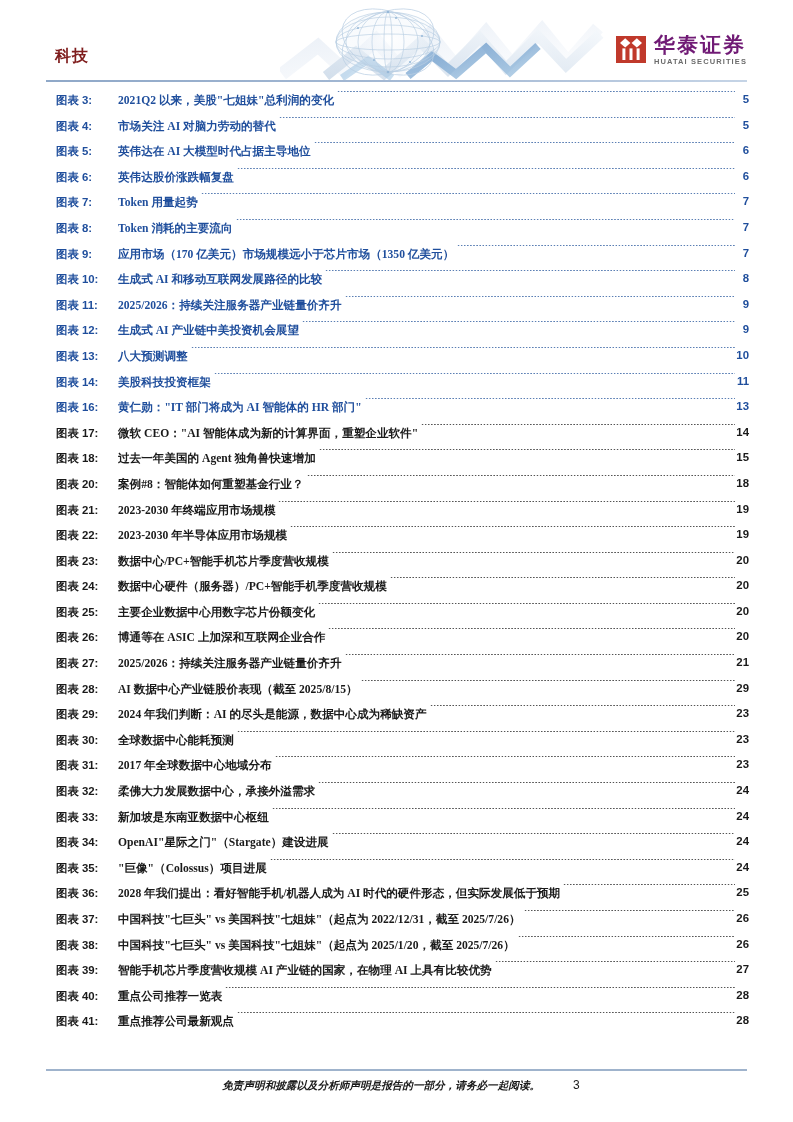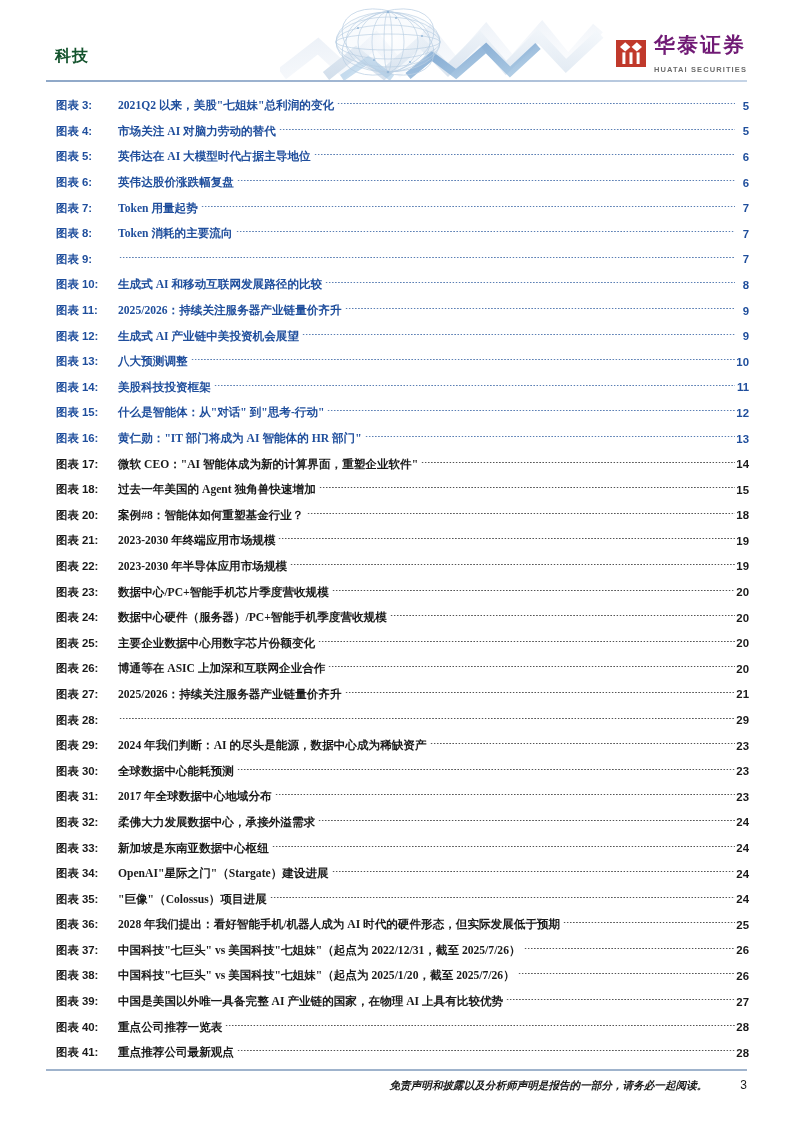--- a/index.html
+++ b/index.html
@@ -36,21 +36,21 @@
   }
   .header-banner svg { display: block; }
 
   .header-title {
     position: absolute;
     left: 55px;
     top: 46px;
     font-family: Liberation Mono, monospace;
     font-weight: bold;
     font-size: 16px;
-    color: #14532d;
+    color: #7f1d1d;
     letter-spacing: 1px;
   }
 
   .logo-wrap {
     position: absolute;
     right: 46px;
     top: 34px;
     display: flex;
     align-items: center;
     gap: 8px;
@@ -72,21 +72,21 @@
     font-weight: bold;
     font-size: 21px;
     color: #701a75;
     letter-spacing: 2px;
   }
   .logo-en {
     font-family: "Liberation Sans", "DejaVu Sans", sans-serif;
     font-size: 7.5px;
     color: #6b6b6b;
     letter-spacing: 1.1px;
-    margin-top: 11px;
+    margin-top: 3px;
     font-weight: bold;
   }
 
   .header-rule {
     position: absolute;
     left: 46px;
     right: 46px;
     top: 80px;
     height: 2px;
     background: linear-gradient(to right, #8fa8c8, #a8bcd6 60%, #c5d4e6);
@@ -94,21 +94,21 @@
 
   
   .toc {
     position: absolute;
     left: 56px;
     right: 44px;
     top: 93px;
   }
   .toc-row {
     display: flex;
-    align-items: center;
+    align-items: flex-start;
     height: 25.6px;
     font-size: 11.6px;
     color: #1f4e9c;
     white-space: nowrap;
   }
   .toc-row.dark { color: #1a1a1a; }
 
   .toc-label {
     font-family: "Liberation Sans", "DejaVu Sans", sans-serif;
     font-weight: bold;
@@ -155,21 +155,21 @@
     height: 1.5px;
     background: #9fb3cc;
   }
   .footer {
     position: absolute;
     left: 55px;
     right: 46px;
     top: 1078px;
     display: flex;
     align-items: baseline;
-    justify-content: flex-end;
+    justify-content: center;
     gap: 33px;
   }
   .footer-note {
     font-family: "Liberation Serif", "DejaVu Serif", serif;
     font-style: italic;
     font-weight: bold;
     font-size: 10.6px;
     color: #1a1a1a;
   }
   .footer-page {
@@ -292,20 +292,21 @@
         <span class="toc-page">7</span>
       </div>
       <div class="toc-row">
         <span class="toc-label">图表 8:</span>
         <span class="toc-title">Token 消耗的主要流向</span>
         <span class="toc-leader"></span>
         <span class="toc-page">7</span>
       </div>
       <div class="toc-row">
         <span class="toc-label">图表 9:</span>
+        <span class="toc-title">应用市场（170 亿美元）市场规模远小于芯片市场（1350 亿美元）</span>
         <span class="toc-leader"></span>
         <span class="toc-page">7</span>
       </div>
       <div class="toc-row">
         <span class="toc-label">图表 10:</span>
         <span class="toc-title">生成式 AI 和移动互联网发展路径的比较</span>
         <span class="toc-leader"></span>
         <span class="toc-page">8</span>
       </div>
       <div class="toc-row">
@@ -326,26 +327,20 @@
         <span class="toc-leader"></span>
         <span class="toc-page">10</span>
       </div>
       <div class="toc-row">
         <span class="toc-label">图表 14:</span>
         <span class="toc-title">美股科技投资框架</span>
         <span class="toc-leader"></span>
         <span class="toc-page">11</span>
       </div>
       <div class="toc-row">
-        <span class="toc-label">图表 15:</span>
-        <span class="toc-title">什么是智能体：从"对话" 到"思考-行动"</span>
-        <span class="toc-leader"></span>
-        <span class="toc-page">12</span>
-      </div>
-      <div class="toc-row">
         <span class="toc-label">图表 16:</span>
         <span class="toc-title">黄仁勋："IT 部门将成为 AI 智能体的 HR 部门"</span>
         <span class="toc-leader"></span>
         <span class="toc-page">13</span>
       </div>
       <div class="toc-row dark">
         <span class="toc-label">图表 17:</span>
         <span class="toc-title">微软 CEO："AI 智能体成为新的计算界面，重塑企业软件"</span>
         <span class="toc-leader"></span>
         <span class="toc-page">14</span>
@@ -399,20 +394,21 @@
         <span class="toc-page">20</span>
       </div>
       <div class="toc-row dark">
         <span class="toc-label">图表 27:</span>
         <span class="toc-title">2025/2026：持续关注服务器产业链量价齐升</span>
         <span class="toc-leader"></span>
         <span class="toc-page">21</span>
       </div>
       <div class="toc-row dark">
         <span class="toc-label">图表 28:</span>
+        <span class="toc-title">AI 数据中心产业链股价表现（截至 2025/8/15）</span>
         <span class="toc-leader"></span>
         <span class="toc-page">29</span>
       </div>
       <div class="toc-row dark">
         <span class="toc-label">图表 29:</span>
         <span class="toc-title">2024 年我们判断：AI 的尽头是能源，数据中心成为稀缺资产</span>
         <span class="toc-leader"></span>
         <span class="toc-page">23</span>
       </div>
       <div class="toc-row dark">
@@ -464,21 +460,21 @@
         <span class="toc-page">26</span>
       </div>
       <div class="toc-row dark">
         <span class="toc-label">图表 38:</span>
         <span class="toc-title">中国科技"七巨头" vs 美国科技"七姐妹"（起点为 2025/1/20，截至 2025/7/26）</span>
         <span class="toc-leader"></span>
         <span class="toc-page">26</span>
       </div>
       <div class="toc-row dark">
         <span class="toc-label">图表 39:</span>
-        <span class="toc-title">中国是美国以外唯一具备完整 AI 产业链的国家，在物理 AI 上具有比较优势</span>
+        <span class="toc-title">智能手机芯片季度营收规模 AI 产业链的国家，在物理 AI 上具有比较优势</span>
         <span class="toc-leader"></span>
         <span class="toc-page">27</span>
       </div>
       <div class="toc-row dark">
         <span class="toc-label">图表 40:</span>
         <span class="toc-title">重点公司推荐一览表</span>
         <span class="toc-leader"></span>
         <span class="toc-page">28</span>
       </div>
       <div class="toc-row dark">

